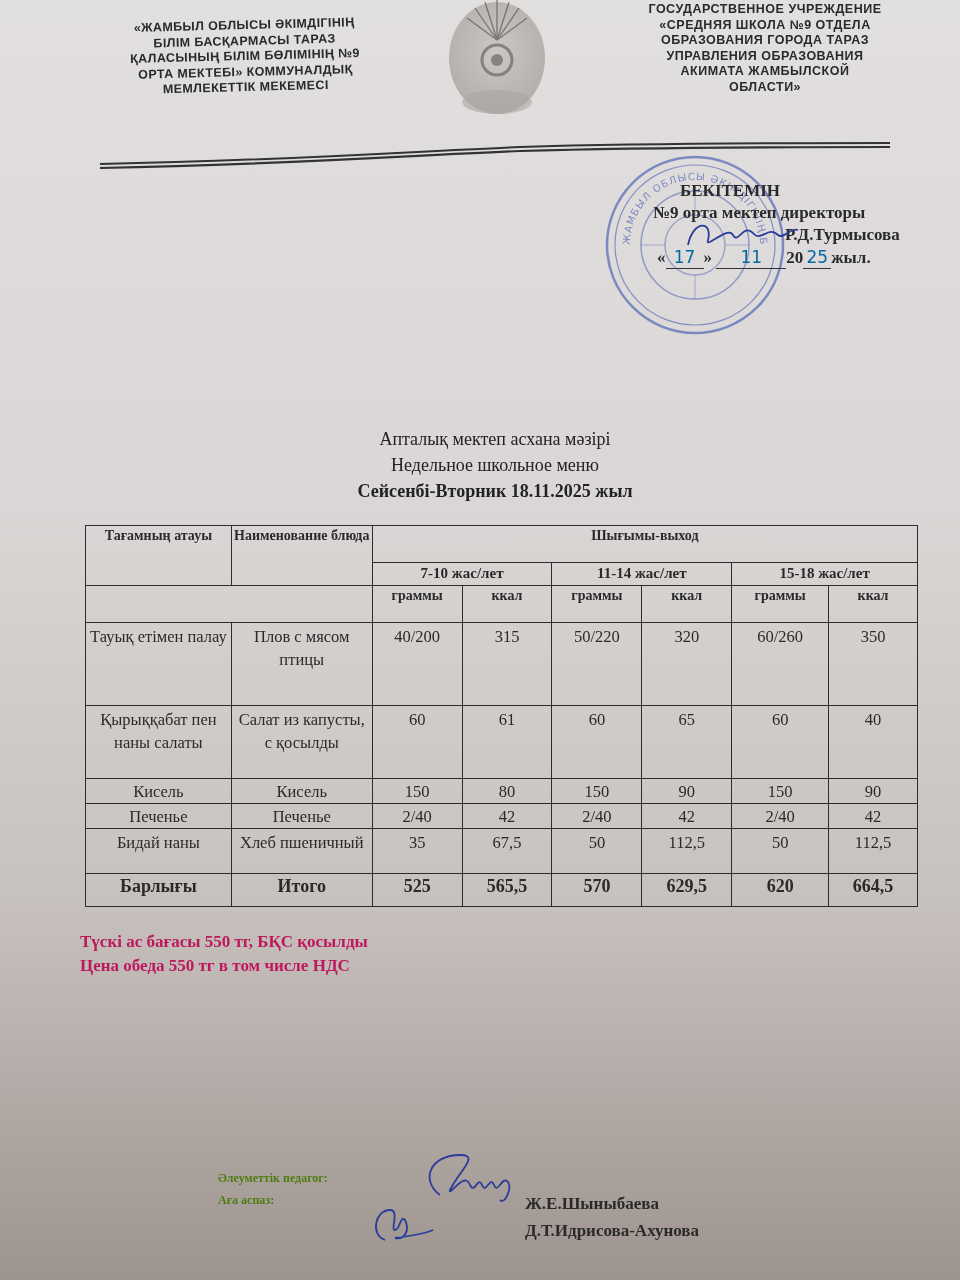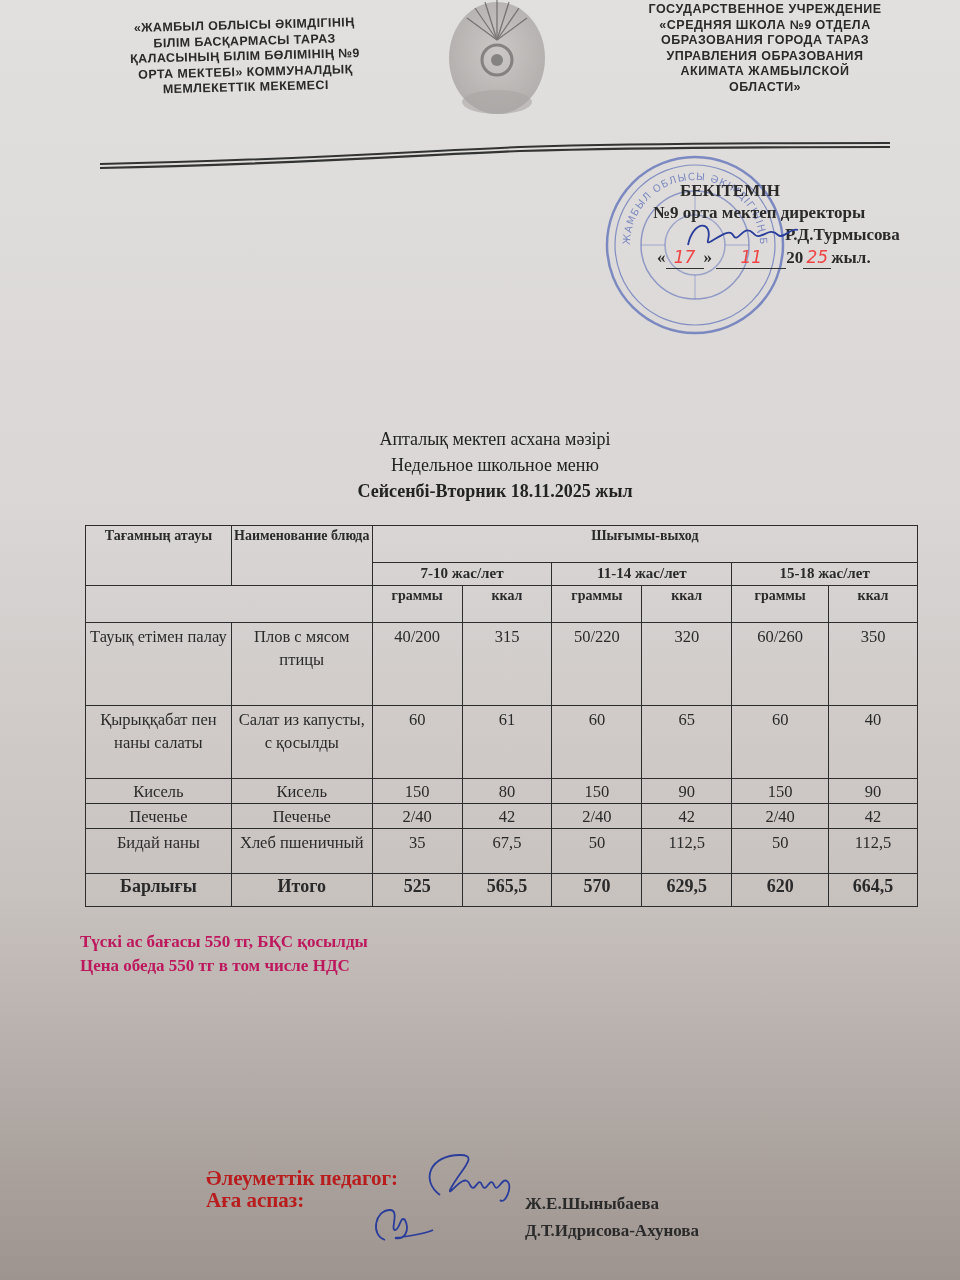--- a/index.html
+++ b/index.html
@@ -45,27 +45,27 @@
   .row-tall2 td { height:70px; line-height:23px; }
   .row-short td { height:21px; line-height:22px; }
   .row-bread td { height:42px; line-height:23px;margin-top:13px; }
   .row-total td { font-weight:bold; height:30px; padding-top:4px; }
   .row-total td.big { font-size:18px; }
   .row-total td.num { font-size:18px; }
   .price {
     left:80px; top:930px; font-weight:bold; font-size:17px; line-height:24px; color:#be185d;
   }
   .signs {
-    left:206px; top:1167px; font-weight:bold; font-size:21px; line-height:22px; color:#b91c1c;
+    left:218px; top:1167px; font-weight:bold; font-size:12px; line-height:22px; color:#4d7c0f;
   }
   .names { left:525px; top:1190px; font-weight:bold; font-size:17px; line-height:27px; color:#2a2a2a; }
   .sig1 { left:420px; top:1150px; width:100px; height:60px; }
   .sig2 { left:365px; top:1200px; width:70px; height:45px; }
   .sig-dir { left:683px; top:215px; width:120px; height:40px; }
-  .handdate { font-family:"DejaVu Sans", sans-serif; font-style:italic; font-weight:normal; color:#ef4444; }
+  .handdate { font-family:"DejaVu Sans", sans-serif; font-weight:normal; color:#0369a1; }
 </style>
 </head>
 <body>
 
 <div class="abs hdr-left">
   <div>«ЖАМБЫЛ ОБЛЫСЫ ӘКІМДІГІНІҢ</div>
   <div>БІЛІМ БАСҚАРМАСЫ ТАРАЗ</div>
   <div>ҚАЛАСЫНЫҢ  БІЛІМ БӨЛІМІНІҢ №9</div>
   <div>ОРТА МЕКТЕБІ» КОММУНАЛДЫҚ</div>
   <div>МЕМЛЕКЕТТІК МЕКЕМЕСІ</div>

